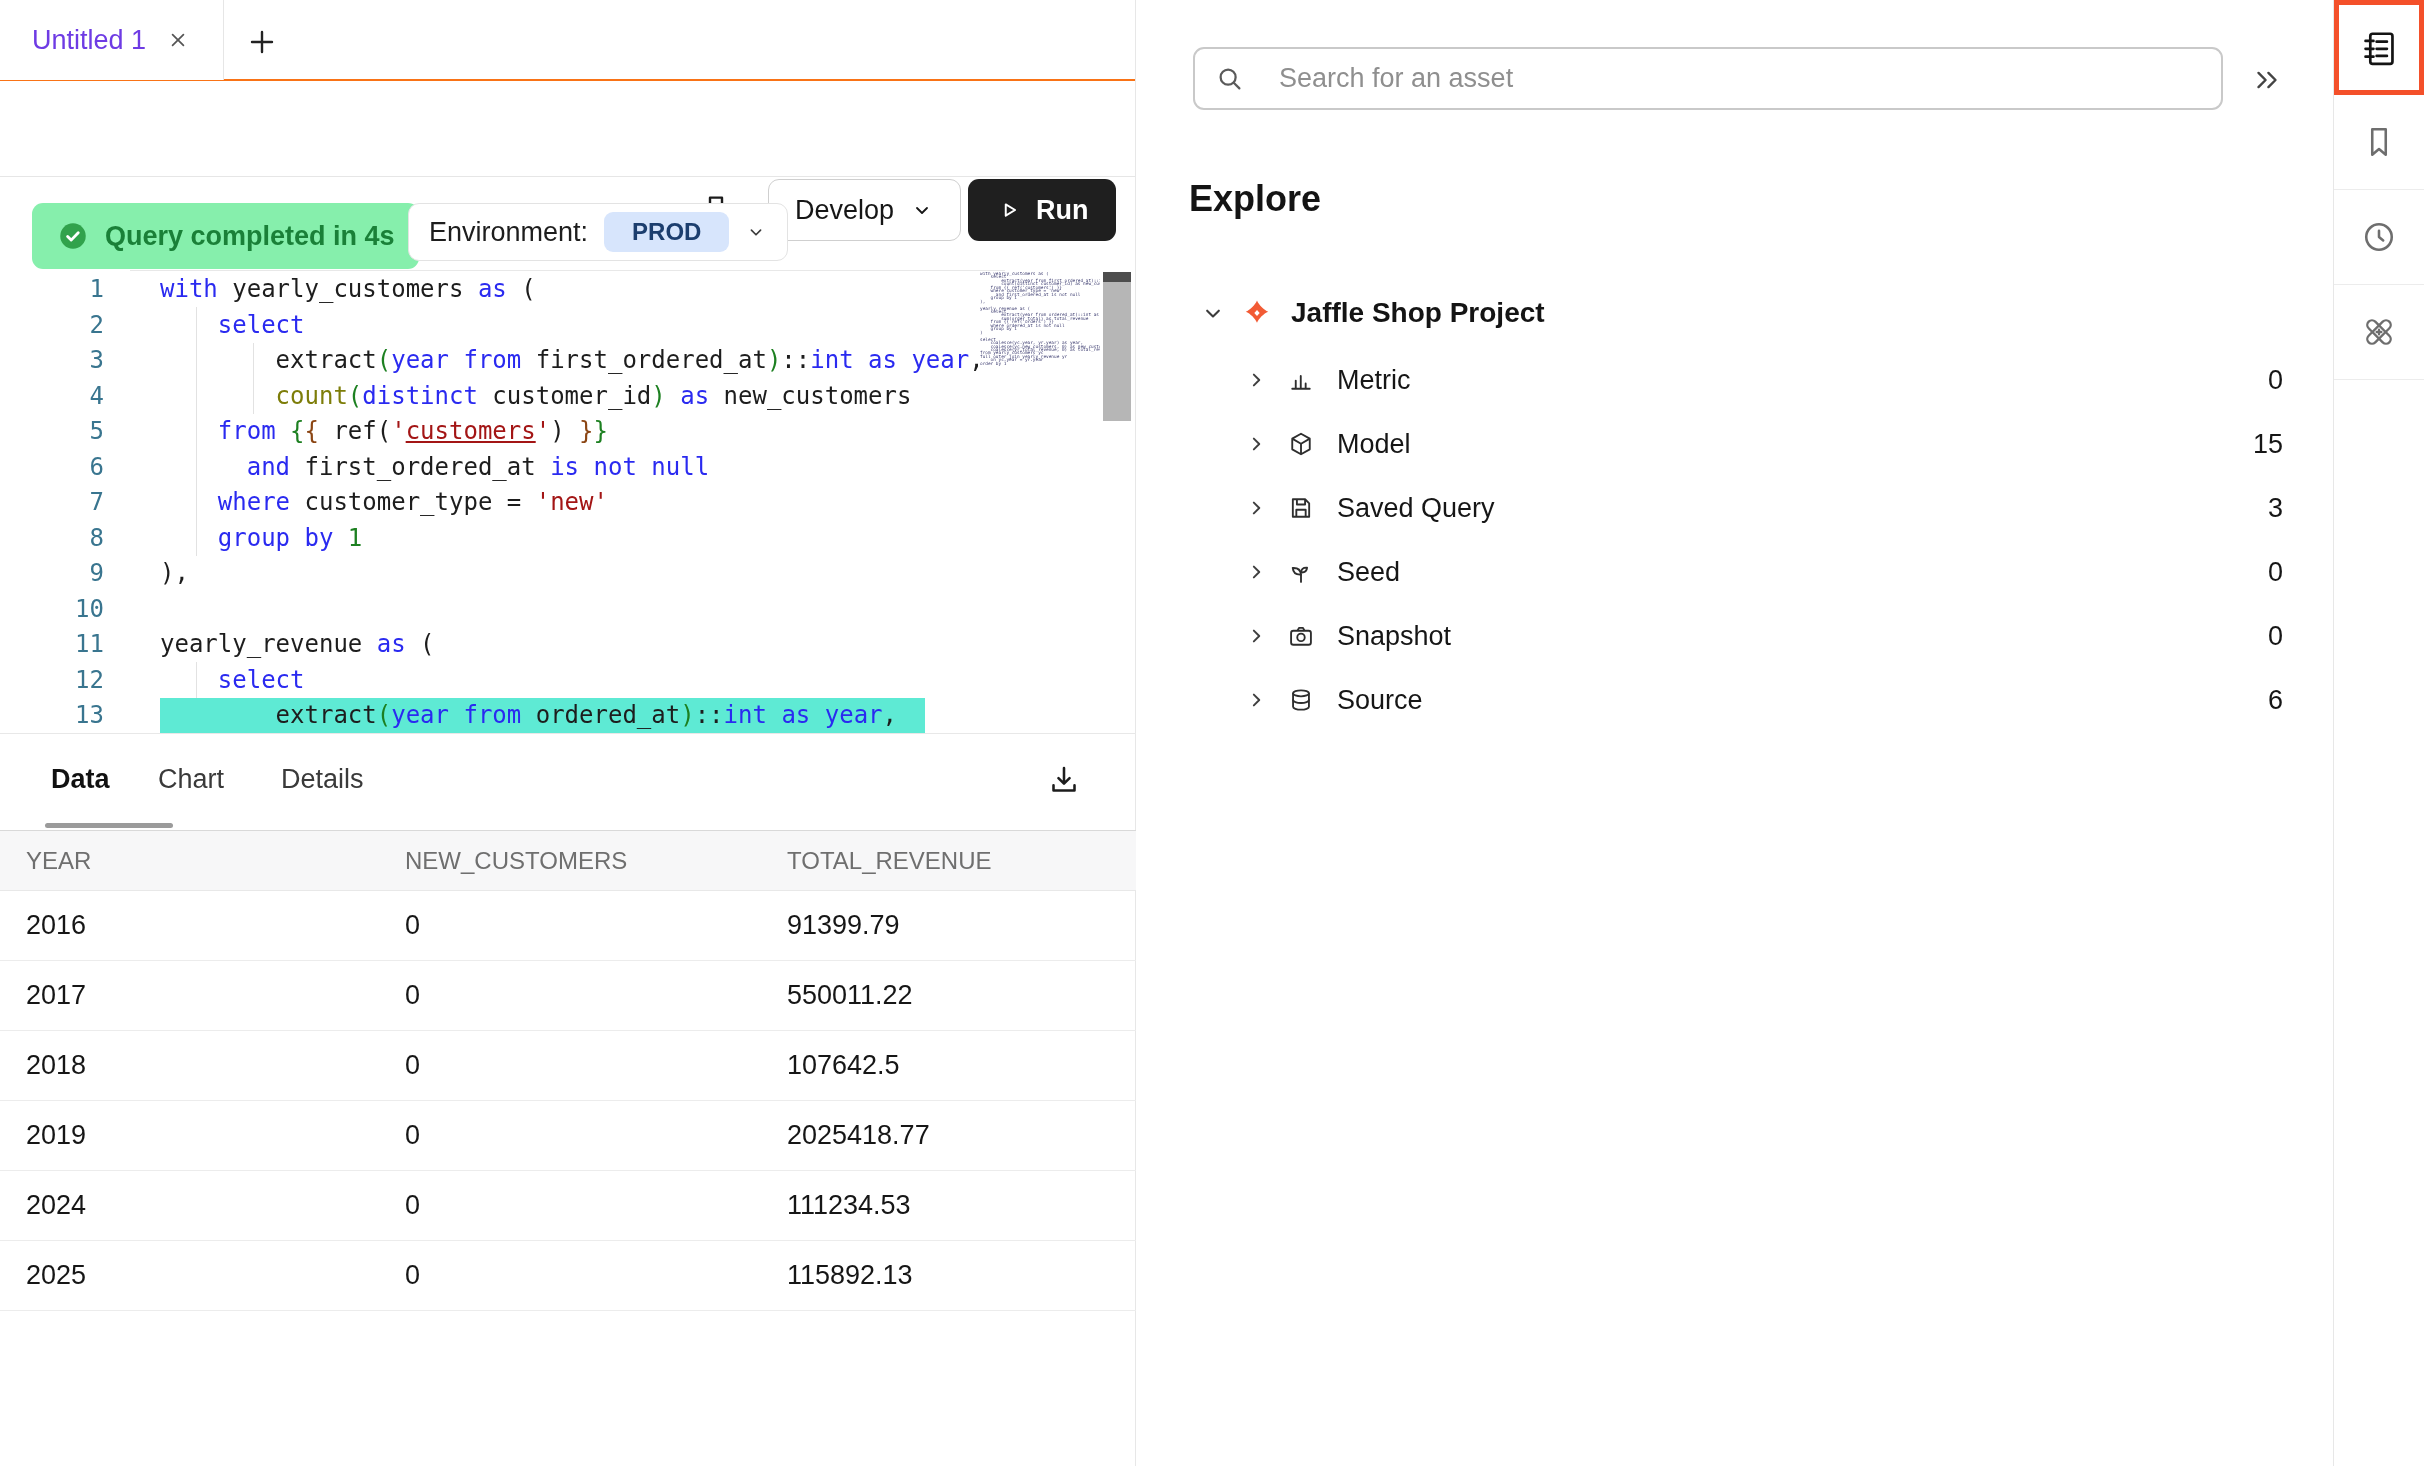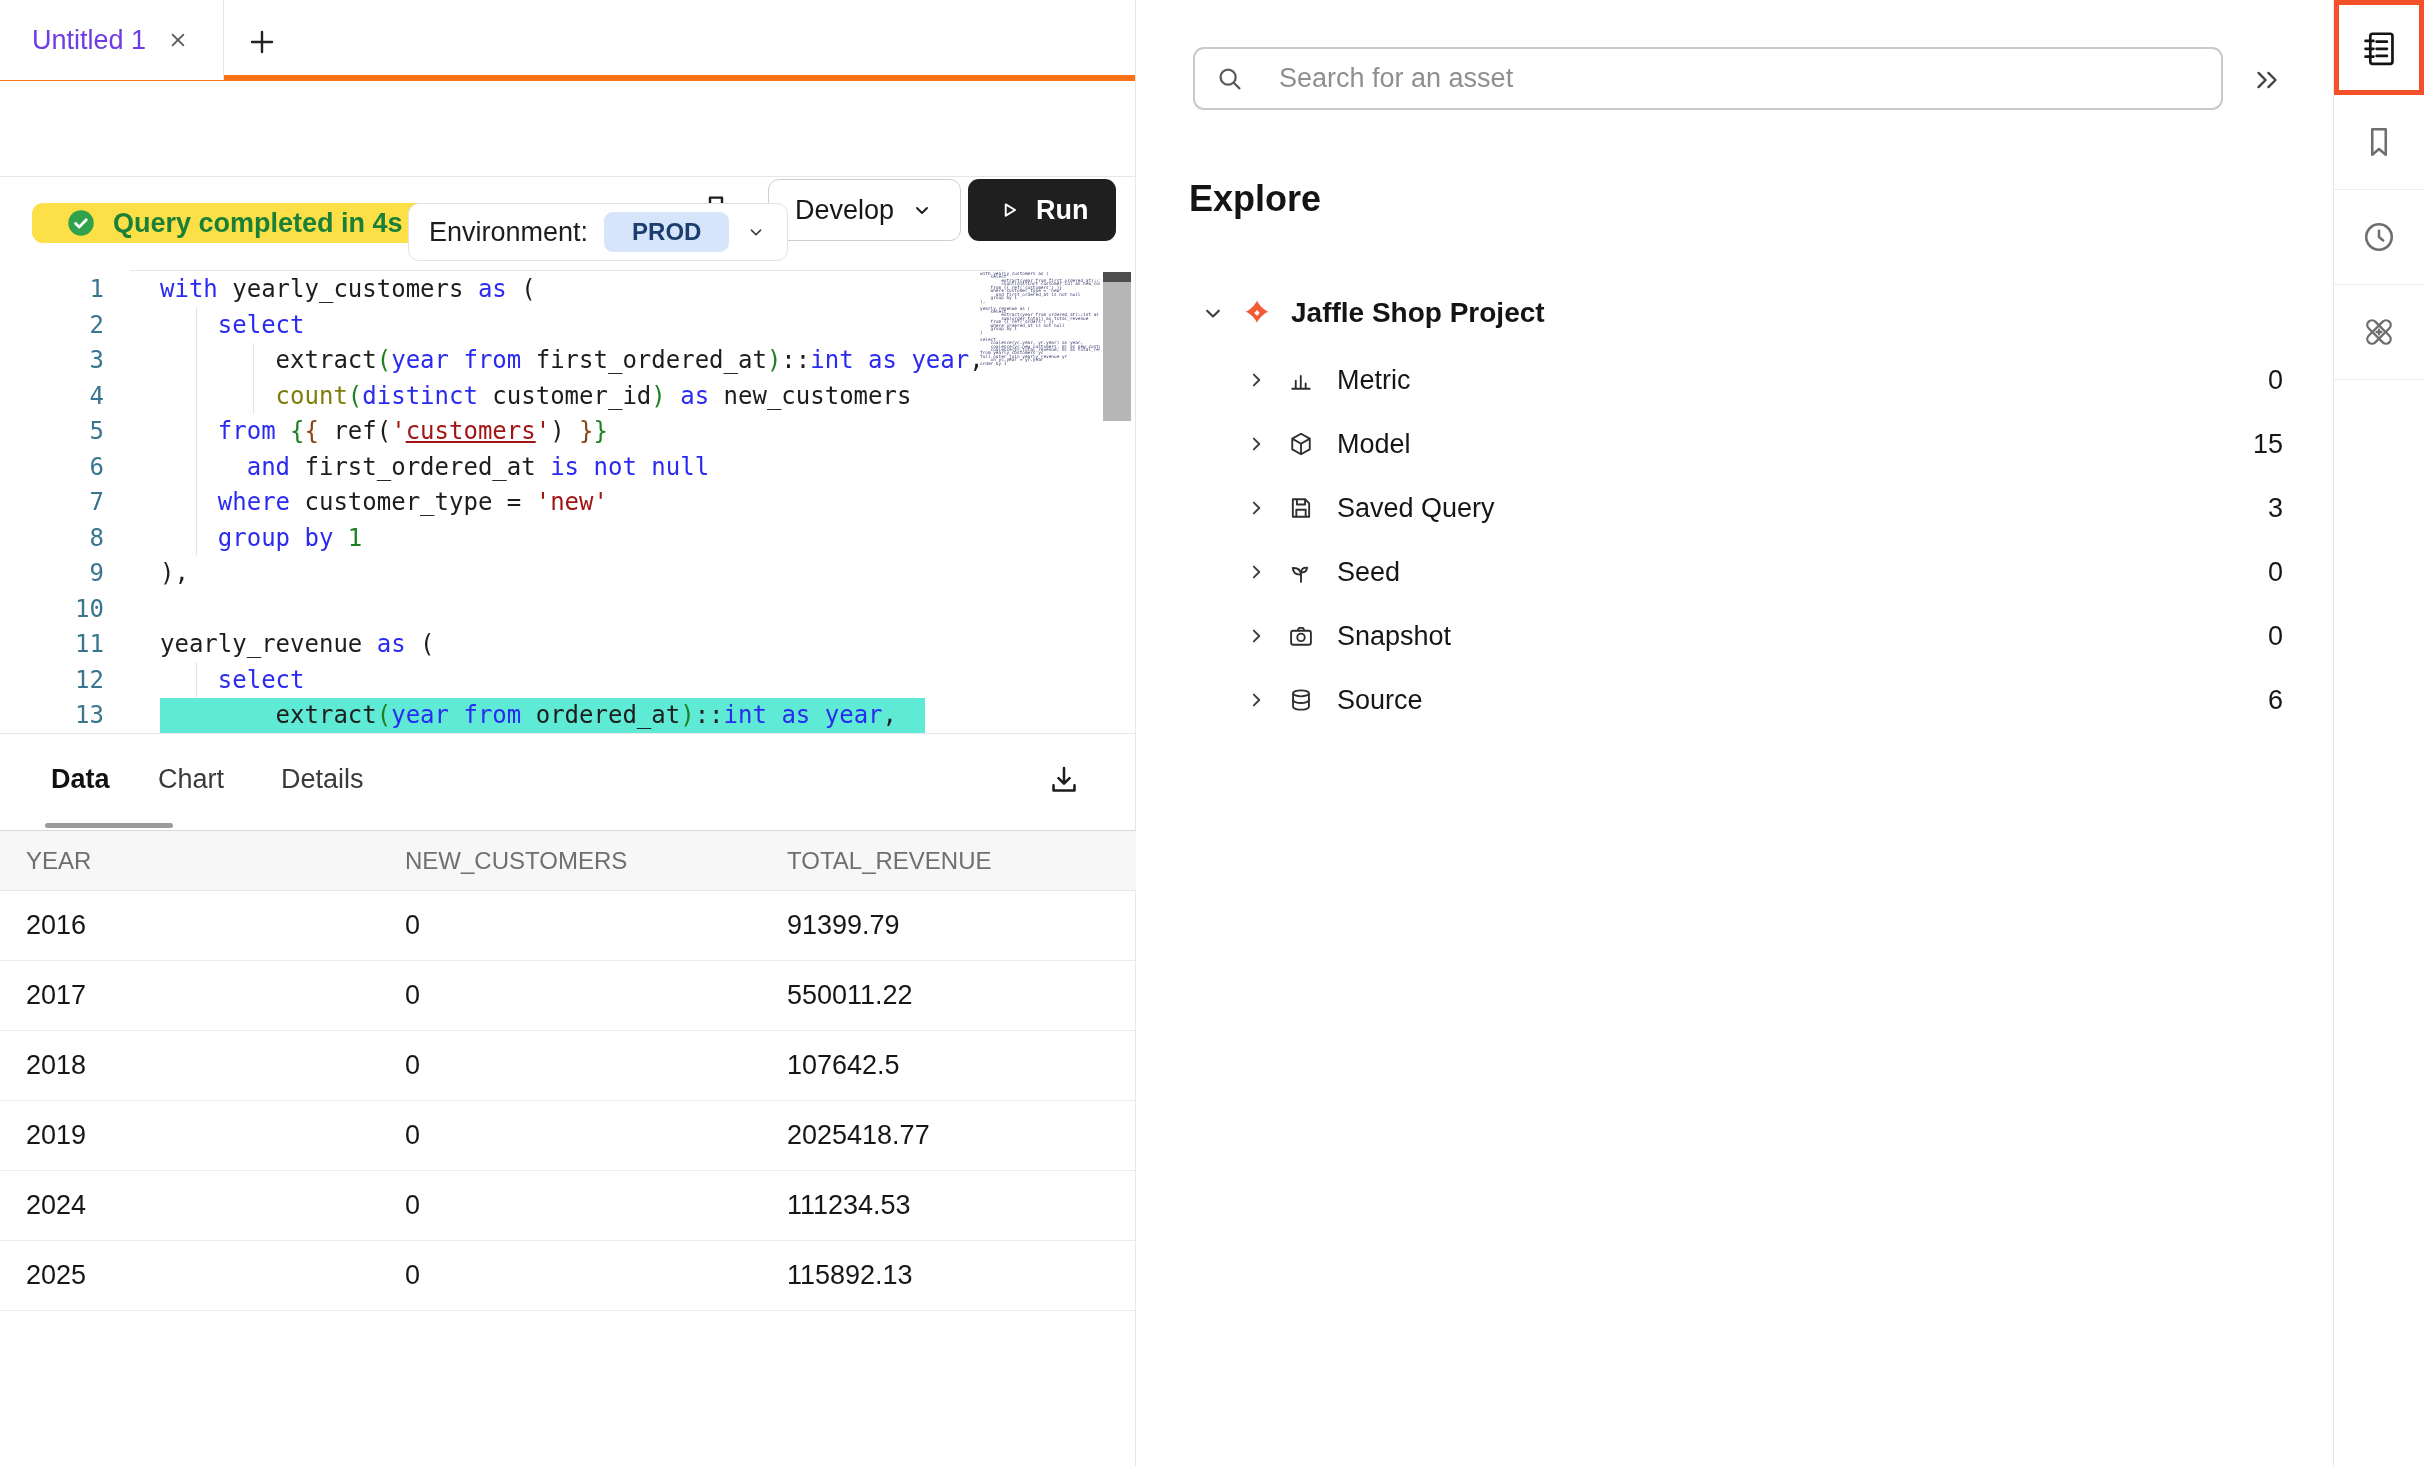--- a/index.html
+++ b/index.html
@@ -2,39 +2,39 @@
 <html><head>
 <meta charset="utf-8">
 <style>
   html,body{margin:0;padding:0}
   body{width:2424px;height:1466px;position:relative;overflow:hidden;background:#fff;
        font-family:"Liberation Sans",sans-serif;color:#1a1a1a;-webkit-font-smoothing:antialiased}
 
   
   .left-pane{position:absolute;left:0;top:0;width:1136px;height:1466px;background:#fff;
              border-right:1px solid #e7e7e7;box-sizing:border-box}
-  .tabbar{position:absolute;left:0;top:0;width:100%;height:81px;border-bottom:6px solid #f97316;box-sizing:border-box}
+  .tabbar{position:absolute;left:0;top:0;width:100%;height:81px;border-bottom:2px solid #f97316;box-sizing:border-box}
   .tab{position:absolute;left:0;top:0;width:224px;height:80px;border-right:1px solid #e6e6e6;
        display:flex;align-items:center;gap:18px;padding:0 0 0 32px;box-sizing:border-box;background:#fff}
   .tab-label{font-size:27px;color:#6e3be4}
   .tab-close{width:28px;height:28px;color:#555;display:flex;align-items:center;justify-content:center;cursor:pointer}
   .plus-btn{position:absolute;left:242px;top:22px;width:40px;height:40px;color:#222;
             display:flex;align-items:center;justify-content:center;cursor:pointer}
 
   .toolbar{position:absolute;left:0;top:81px;width:100%;height:96px;border-bottom:1px solid #e6e6e6;box-sizing:border-box}
   .bm-btn{position:absolute;left:696px;top:100px;width:40px;height:56px;color:#1c1c1c;
           display:flex;align-items:center;justify-content:center;cursor:pointer}
   .develop-btn{position:absolute;left:768px;top:98px;height:62px;padding:0 26px;border:1px solid #cfcfcf;border-radius:11px;
                background:#fff;display:flex;align-items:center;gap:16px;font-size:27px;font-weight:500;color:#161616;cursor:pointer}
   .run-btn{position:absolute;left:968px;top:98px;height:62px;padding:0 28px;border:none;border-radius:11px;background:#1f1f1f;
            color:#fff;display:flex;align-items:center;gap:14px;font-size:27px;font-weight:600;cursor:pointer}
 
   .statusrow{position:absolute;left:0;top:177px;width:100%;height:93px}
-  .status-badge{position:absolute;left:32px;top:26px;height:40px;border-radius:11px;background:#fde047;
-                display:flex;align-items:center;gap:15px;padding:0 32px;box-sizing:border-box}
+  .status-badge{position:absolute;left:32px;top:26px;height:66px;border-radius:11px;background:#86efac;
+                display:flex;align-items:center;gap:15px;padding:0 24px;box-sizing:border-box}
   .status-text{font-size:27px;font-weight:600;color:#1a8038}
   .env-ctl{position:absolute;left:408px;top:26px;height:58px;border:1px solid #e3e3e3;border-radius:11px;background:#fff;
            display:flex;align-items:center;gap:16px;padding:0 20px;box-sizing:border-box;cursor:pointer}
   .env-label{font-size:27px;color:#1d1d1d}
   .env-pill{background:#d7e5fc;color:#1c3e6e;font-size:24px;font-weight:600;padding:6px 28px;border-radius:9px}
   .env-chevron{color:#3c3c3c}
 
   
   .editor{position:absolute;left:0;top:270px;width:1136px;height:463px;overflow:hidden}
   .editor-topline{position:absolute;left:130px;top:0;width:875px;height:1px;background:#e8e8e8}

